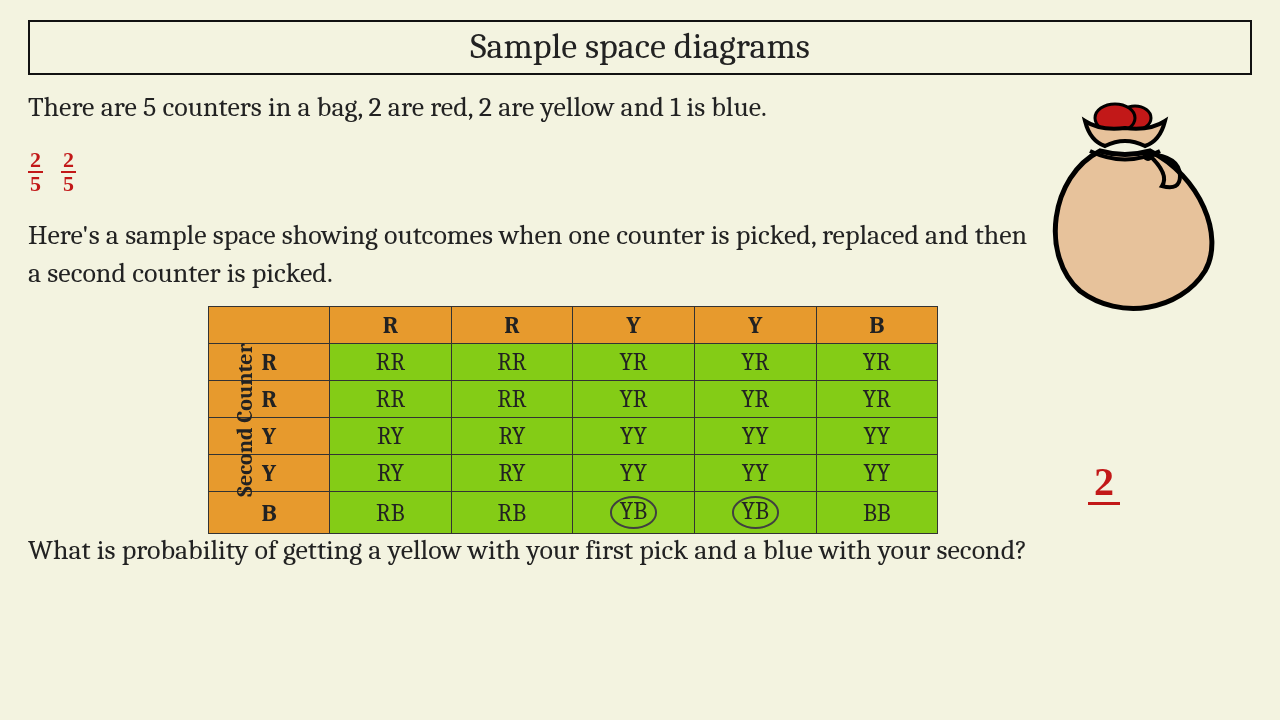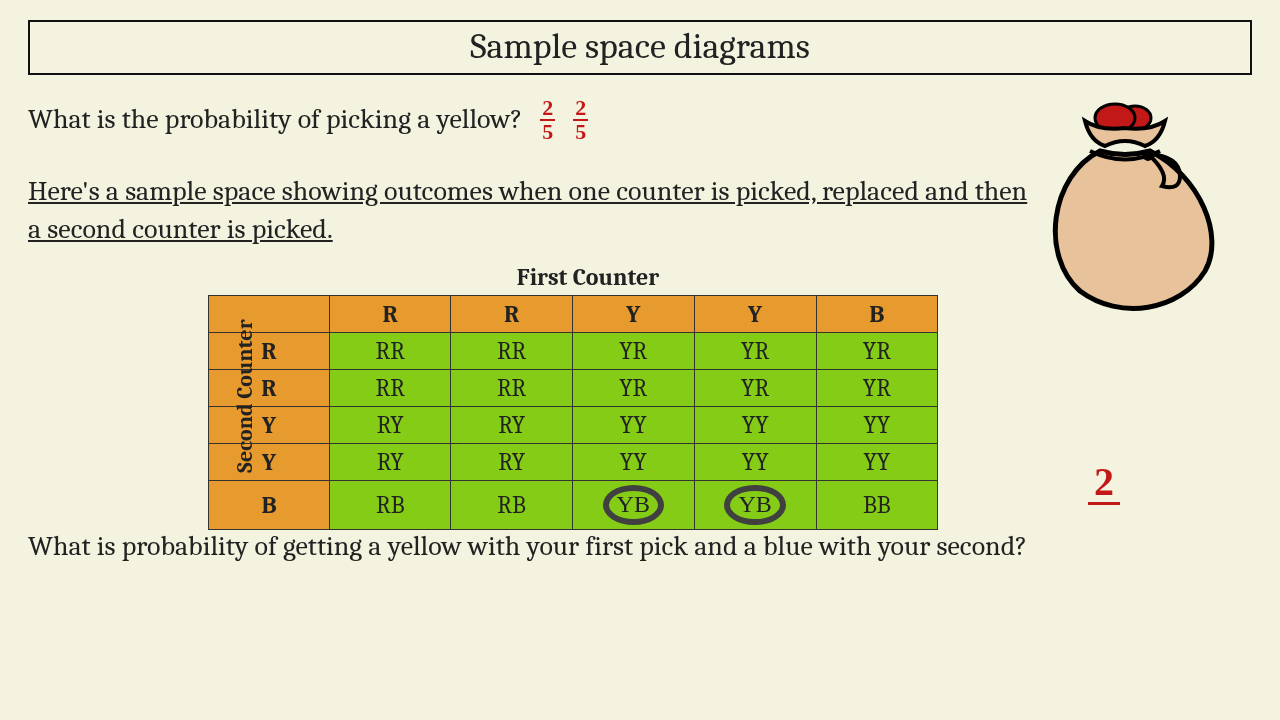--- a/index.html
+++ b/index.html
@@ -41,21 +41,21 @@
     display: inline-flex;
     flex-direction: column;
     align-items: center;
     font-family: "Segoe Script", "Comic Sans MS", cursive;
     color: #c21818;
     font-size: 22px;
     line-height: 1;
     font-weight: bold;
   }
   .frac .den { border-top: 2px solid #c21818; padding: 0 2px; }
-  .para3 { margin-top: 30px; text-decoration: underline; }
+  .para3 { margin-top: 22px; }
   .table-wrap {
     position: relative;
     margin: 14px 0 0 180px;
     width: 760px;
   }
   .top-caption {
     text-align: center;
     font-weight: bold;
     font-size: 24px;
     margin-bottom: 4px;
@@ -84,25 +84,24 @@
   }
   table.ss th.hdr {
     background: #e79a2d;
     font-weight: bold;
   }
   table.ss td.cell {
     background: #84cc16;
   }
   .circled {
     display: inline-block;
-    border: 6px solid #404040;
+    border: 2px solid #404040;
     border-radius: 50%;
     padding: 0 8px 2px 8px;
     line-height: 1.1;
-    font-family: Liberation Serif, serif;
   }
   .final-q {
     font-size: 28px;
   }
   
   .bag {
     position: absolute;
     top: 96px;
     right: 60px;
     width: 190px;
@@ -122,38 +121,37 @@
     line-height: 1;
   }
 </style>
 </head>
 <body>
 
 <div class="page">
 
   <div class="title-box">Sample space diagrams</div>
 
+  <div class="body-text">There are 5 counters in a bag, 2 are red, 2 are yellow and 1 is blue.</div>
 
   <div class="q2-line">
-    <span class="body-text">What is the probability of picking a yellow?</span>
     <span class="frac">
       <span>2</span>
       <span class="den">5</span>
     </span>
     <span class="frac">
       <span>2</span>
       <span class="den">5</span>
     </span>
   </div>
 
   <div class="body-text para3">Here's a sample space showing outcomes when one counter is picked, replaced and then a second counter is picked.</div>
 
   <div class="table-wrap">
     <div class="side-caption">Second Counter</div>
-    <div class="top-caption">First Counter</div>
     <table class="ss">
       <tbody>
           <tr>
         <th class="hdr"></th>
         <th class="hdr">R</th>
         <th class="hdr">R</th>
         <th class="hdr">Y</th>
         <th class="hdr">Y</th>
         <th class="hdr">B</th>
       </tr>

